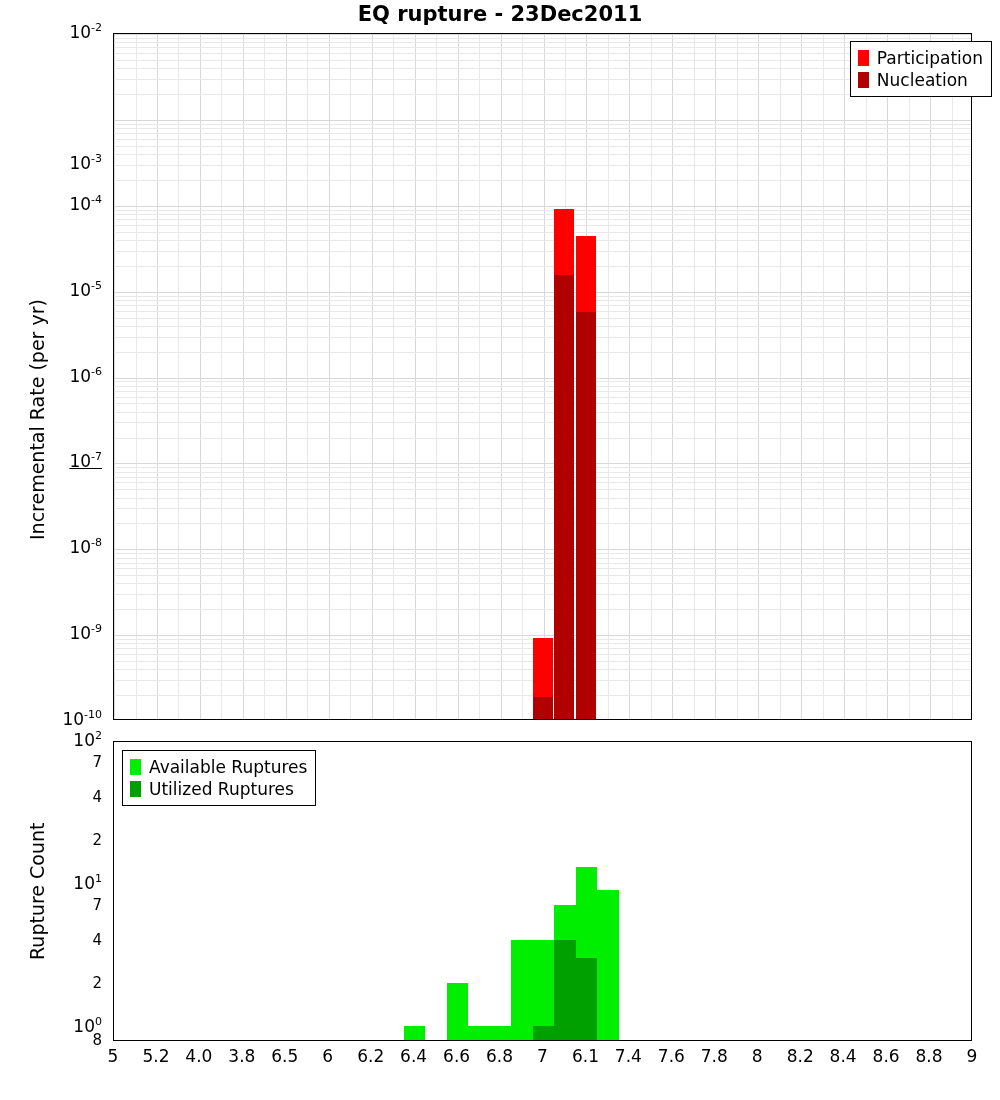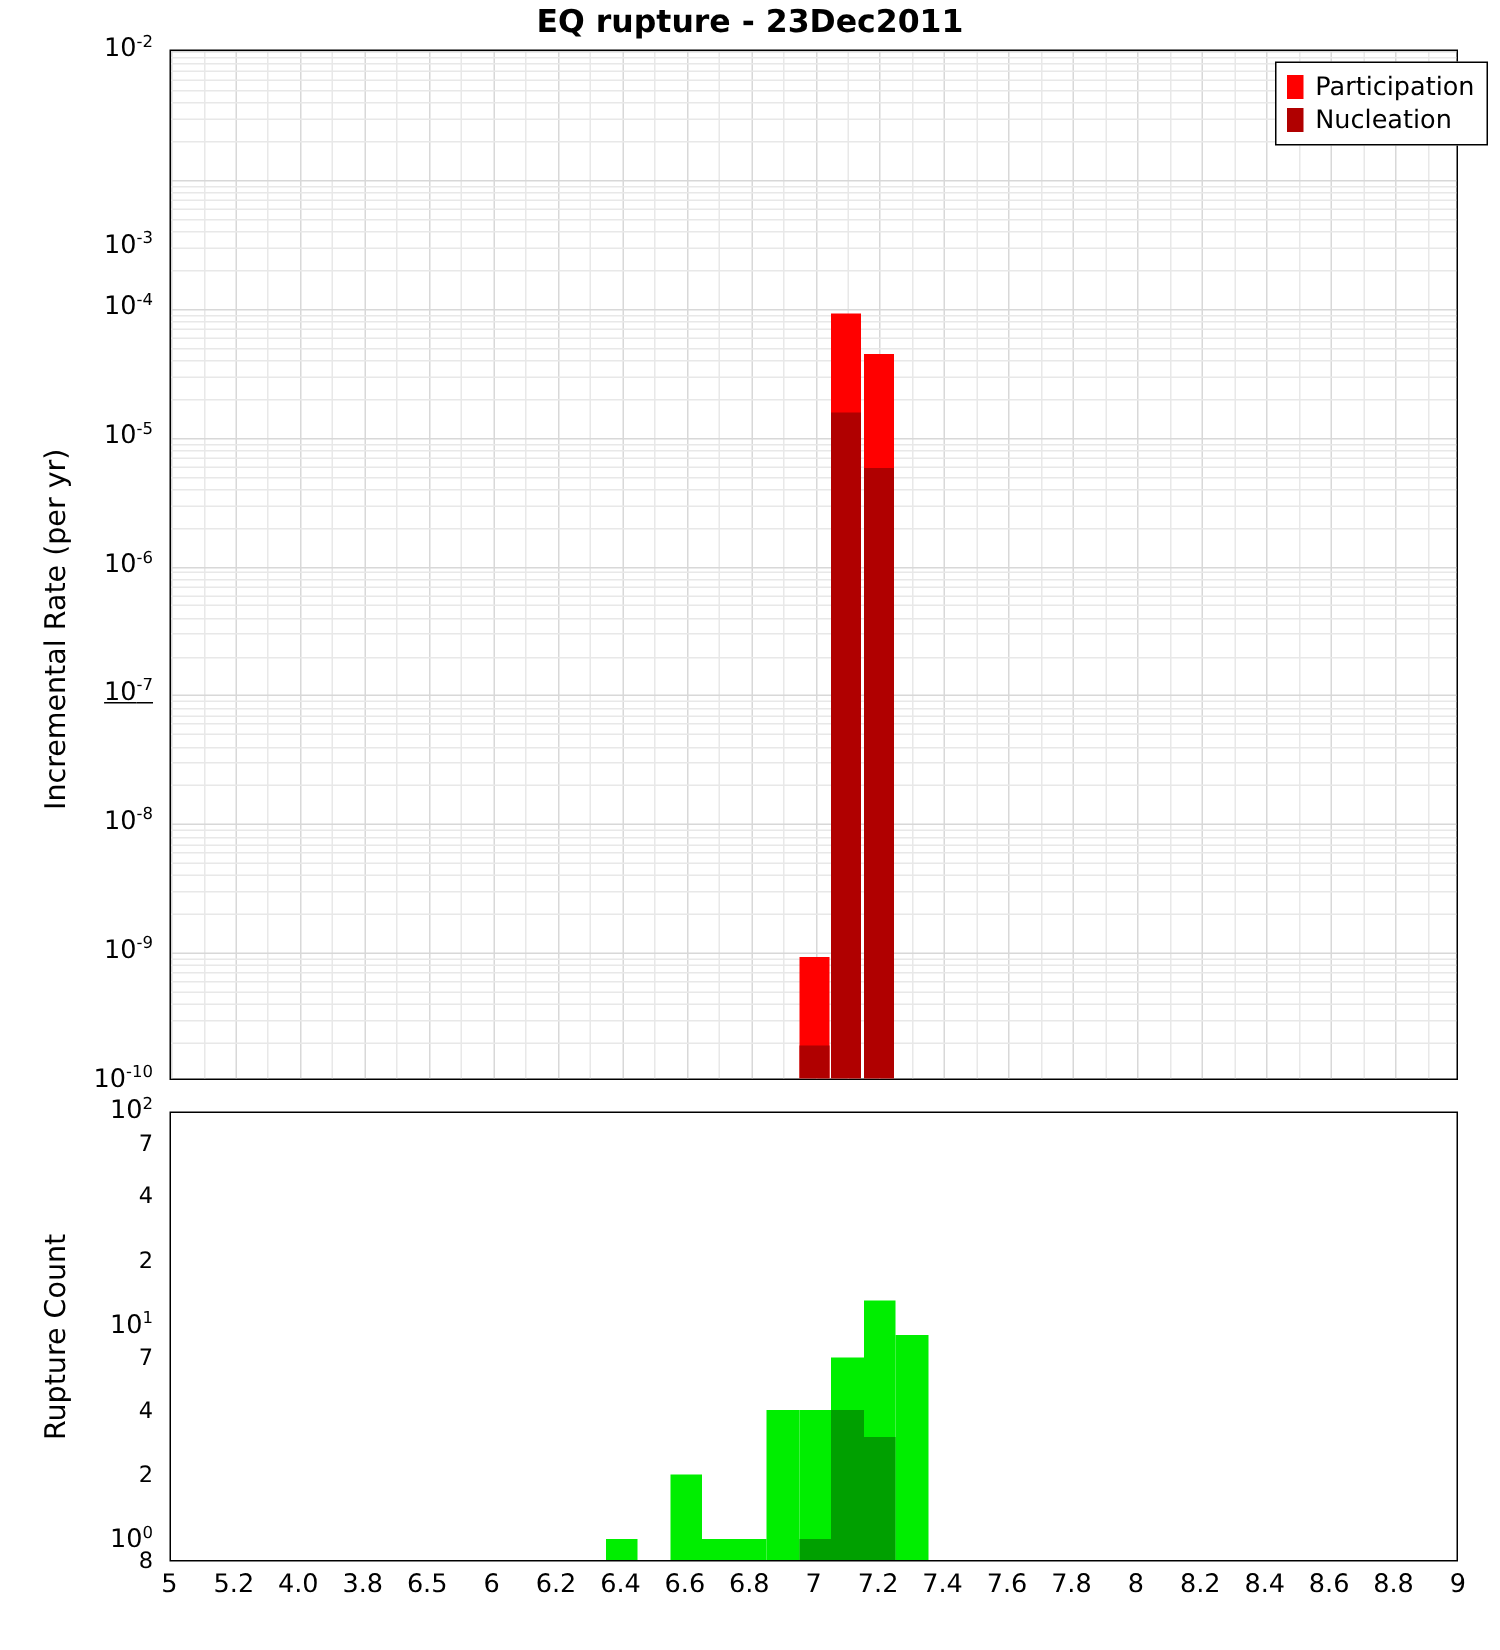--- a/index.html
+++ b/index.html
@@ -312,34 +312,44 @@
       <div class="ytick" style="width: 100px; left: 2px; top: 873.068px;">10<sup>1</sup></div>
       <div class="ytick ytick-small" style="width: 100px; left: 2px; top: 898.229px;">7</div>
       <div class="ytick ytick-small" style="width: 100px; left: 2px; top: 933px;">4</div>
       <div class="ytick ytick-small" style="width: 100px; left: 2px; top: 976.068px;">2</div>
       <div class="ytick" style="width: 100px; left: 2px; top: 1016.14px;">10<sup>0</sup></div>
       <div class="ytick ytick-small" style="width: 100px; left: 2px; top: 1033px;">8</div>
     </div>
 
   <div class="axis-title-y" style="left:26px; top:960px;">Rupture Count</div>
 
+  <div class="legend" id="legend-bottom">
+      <div class="legend-row">
+        <span class="legend-swatch" style="background: rgb(0, 238, 0);"></span>
+        <span class="legend-label">Available Ruptures</span>
+      </div>
+      <div class="legend-row">
+        <span class="legend-swatch" style="background: rgb(0, 160, 0);"></span>
+        <span class="legend-label">Utilized Ruptures</span>
+      </div>
+    </div>
 
   <div id="xticks">
       <div class="xtick" style="left: 88px; width: 50px; top: 1048px;">5</div>
       <div class="xtick" style="left: 130.95px; width: 50px; top: 1048px;">5.2</div>
       <div class="xtick" style="left: 173.9px; width: 50px; top: 1048px;">4.0</div>
       <div class="xtick" style="left: 216.85px; width: 50px; top: 1048px;">3.8</div>
       <div class="xtick" style="left: 259.8px; width: 50px; top: 1048px;">6.5</div>
       <div class="xtick" style="left: 302.75px; width: 50px; top: 1048px;">6</div>
       <div class="xtick" style="left: 345.7px; width: 50px; top: 1048px;">6.2</div>
       <div class="xtick" style="left: 388.65px; width: 50px; top: 1048px;">6.4</div>
       <div class="xtick" style="left: 431.6px; width: 50px; top: 1048px;">6.6</div>
       <div class="xtick" style="left: 474.55px; width: 50px; top: 1048px;">6.8</div>
       <div class="xtick" style="left: 517.5px; width: 50px; top: 1048px;">7</div>
-      <div class="xtick" style="left: 560.45px; width: 50px; top: 1048px;">7.2</div>
+      <div class="xtick" style="left: 560.45px; width: 50px; top: 1048px;">6.1</div>
       <div class="xtick" style="left: 603.4px; width: 50px; top: 1048px;">7.4</div>
       <div class="xtick" style="left: 646.35px; width: 50px; top: 1048px;">7.6</div>
       <div class="xtick" style="left: 689.3px; width: 50px; top: 1048px;">7.8</div>
       <div class="xtick" style="left: 732.25px; width: 50px; top: 1048px;">8</div>
       <div class="xtick" style="left: 775.2px; width: 50px; top: 1048px;">8.2</div>
       <div class="xtick" style="left: 818.15px; width: 50px; top: 1048px;">8.4</div>
       <div class="xtick" style="left: 861.1px; width: 50px; top: 1048px;">8.6</div>
       <div class="xtick" style="left: 904.05px; width: 50px; top: 1048px;">8.8</div>
       <div class="xtick" style="left: 947px; width: 50px; top: 1048px;">9</div>
     </div>

